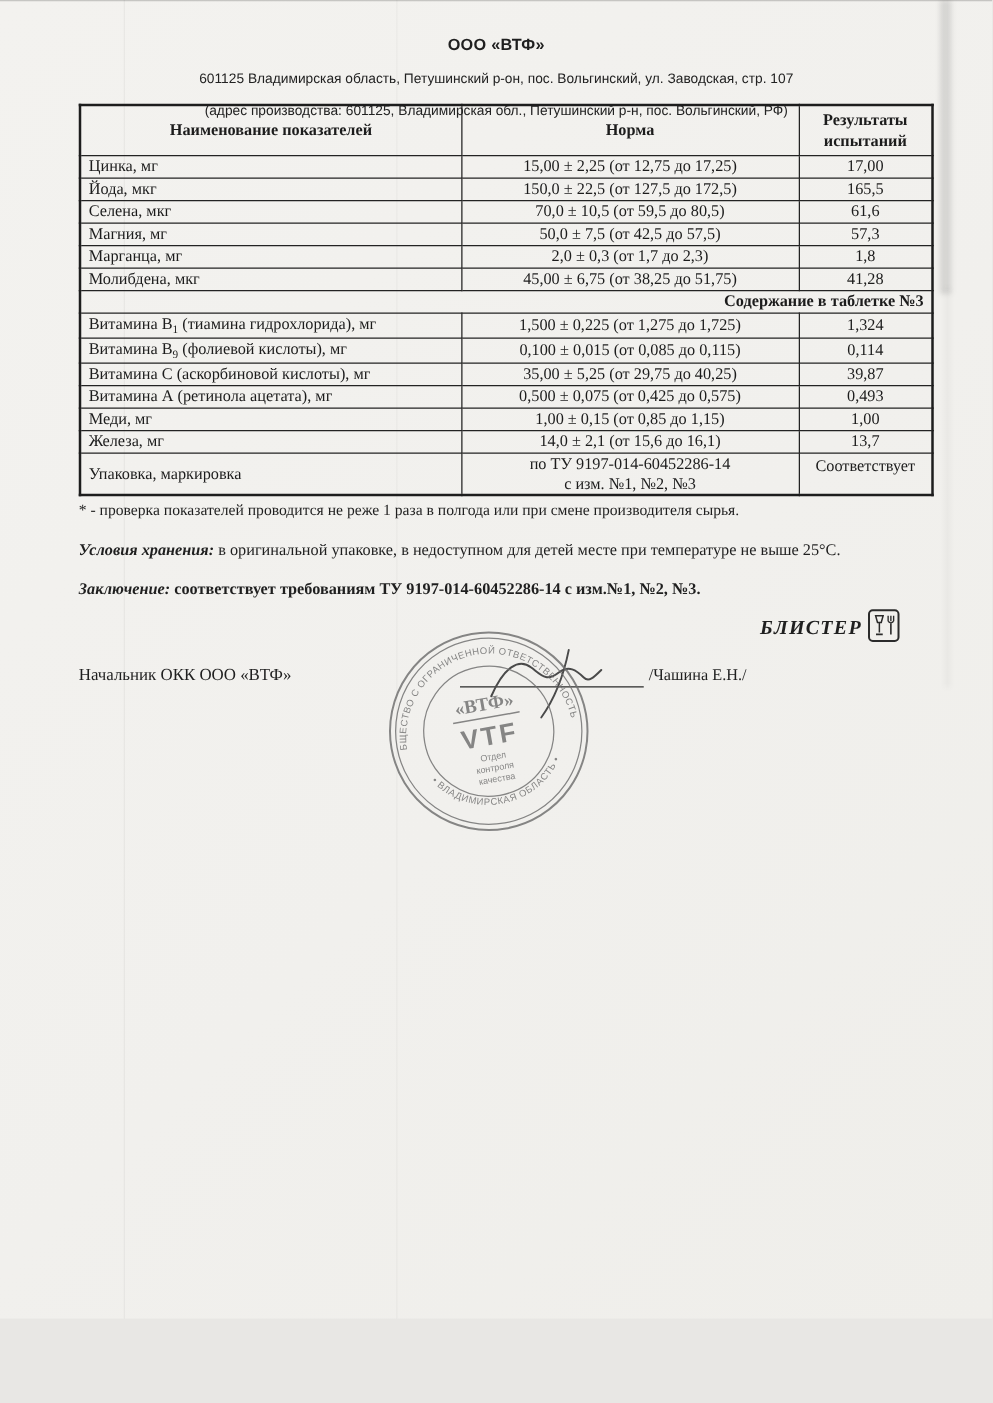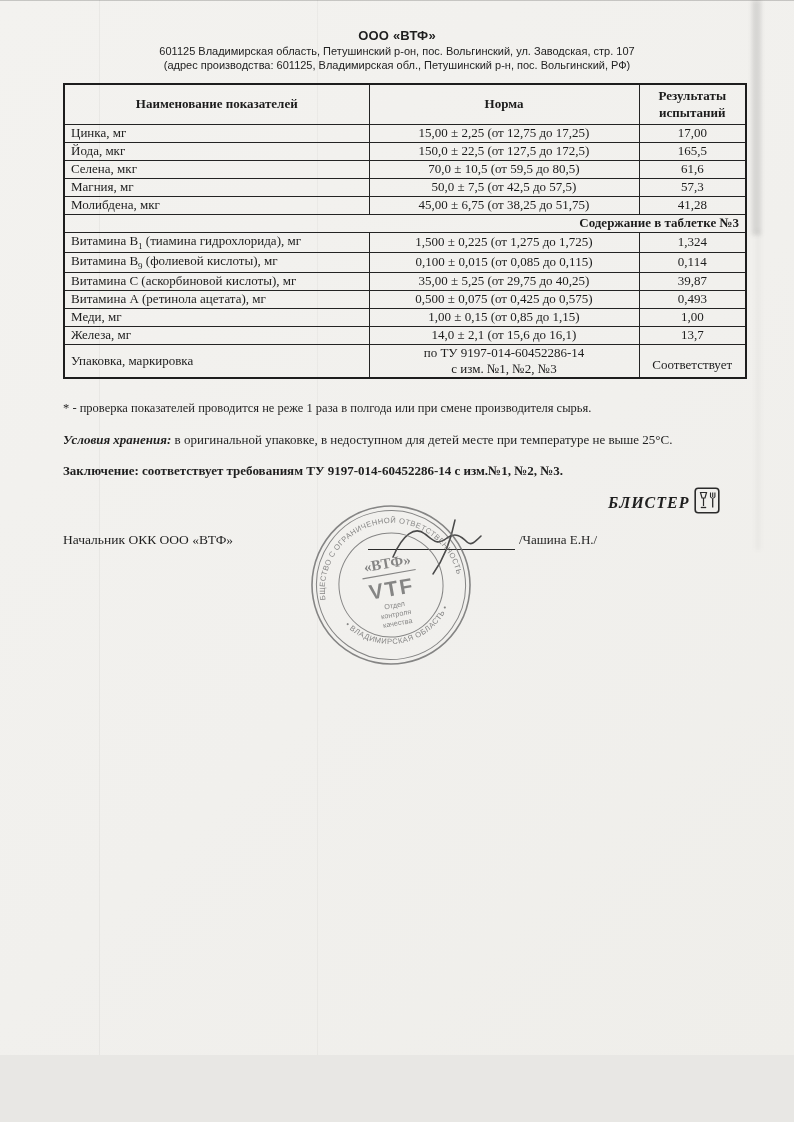--- a/index.html
+++ b/index.html
@@ -15,21 +15,21 @@
   
   .edge-top{position:absolute;left:0;top:0;width:100%;height:1px;background:rgba(40,40,40,.22);}
   .streak-a{position:absolute;left:99px;top:0;width:1px;height:1122px;background:rgba(60,60,60,.05);}
   .streak-b{position:absolute;left:317px;top:0;width:1px;height:1122px;background:rgba(60,60,60,.04);}
   .smudge-right{position:absolute;left:752px;top:0;width:9px;height:235px;background:rgba(50,50,50,.14);filter:blur(2px);}
   .smudge-right2{position:absolute;left:756px;top:230px;width:4px;height:320px;background:rgba(50,50,50,.05);filter:blur(2px);}
 
   .doc-head{position:absolute;left:0;top:28px;width:100%;text-align:center;
     font-family:"Liberation Sans", sans-serif;}
   .company{font-size:13px;font-weight:bold;letter-spacing:.2px;}
-  .addr{font-size:11px;margin-top:2px;color:#222;}
+  .addr{font-size:11px;margin-top:14px;color:#222;}
 
   table.results{
     position:absolute;left:63px;top:83px;width:682px;
     border-collapse:collapse;table-layout:fixed;
     font-size:13px;color:#1c1c1c;
   }
   table.results col.c1{width:305px;}
   table.results col.c2{width:270px;}
   table.results col.c3{width:107px;}
   table.results th, table.results td{
@@ -38,29 +38,29 @@
     line-height:1.25;
     vertical-align:middle;
     overflow:hidden;
   }
   table.results{border:2.2px solid #1d1d1d;}
   table.results th{font-weight:bold;text-align:center;height:35px;padding:2px 6px;}
   table.results td{height:17px;}
   td.c-name{text-align:left;}
   td.c-norm{text-align:center;}
   td.c-res{text-align:center;}
-  td.c-res.top{vertical-align:top;padding-top:12px;}
+  td.c-res.top{vertical-align:top;padding-top:2px;}
   td.section{font-weight:bold;text-align:right;height:16px;}
   sub{font-size:9px;}
 
   .footnote{position:absolute;left:63px;top:401px;width:682px;font-size:12.5px;}
   .cond{position:absolute;left:63px;top:432px;width:700px;font-size:13px;}
   .cond .lbl{font-weight:bold;font-style:italic;}
   .concl{position:absolute;left:63px;top:463px;width:700px;font-size:13px;font-weight:bold;}
-  .concl .lbl{}
+  .concl .lbl{font-style:italic;}
 
   .blister{position:absolute;left:608px;top:487px;display:flex;align-items:center;gap:5px;}
   .blister .word{font-size:16px;font-weight:bold;font-style:italic;letter-spacing:1px;}
 
   .sig-row{position:absolute;left:63px;top:530px;width:682px;height:40px;}
   .sig-position{position:absolute;left:0;top:2px;font-size:13.5px;}
   .sig-line{position:absolute;left:305px;top:19px;width:147px;height:0;border-bottom:1.6px solid #2a2a2a;}
   .sig-name{position:absolute;left:456px;top:2px;font-size:13px;}
   .sig-scribble{position:absolute;left:300px;top:-18px;}
 
@@ -109,20 +109,25 @@
         </tr>
         <tr>
           <td class="c-name">Селена, мкг</td>
           <td class="c-norm">70,0 ± 10,5 (от 59,5 до 80,5)</td>
           <td class="c-res">61,6</td>
         </tr>
         <tr>
           <td class="c-name">Магния, мг</td>
           <td class="c-norm">50,0 ± 7,5 (от 42,5 до 57,5)</td>
           <td class="c-res">57,3</td>
+        </tr>
+        <tr>
+          <td class="c-name">Марганца, мг</td>
+          <td class="c-norm">2,0 ± 0,3 (от 1,7 до 2,3)</td>
+          <td class="c-res">1,8</td>
         </tr>
         <tr>
           <td class="c-name">Молибдена, мкг</td>
           <td class="c-norm">45,00 ± 6,75 (от 38,25 до 51,75)</td>
           <td class="c-res">41,28</td>
         </tr>
         <tr>
           <td class="section" colspan="3">Содержание в таблетке №3</td>
         </tr>
         <tr>

